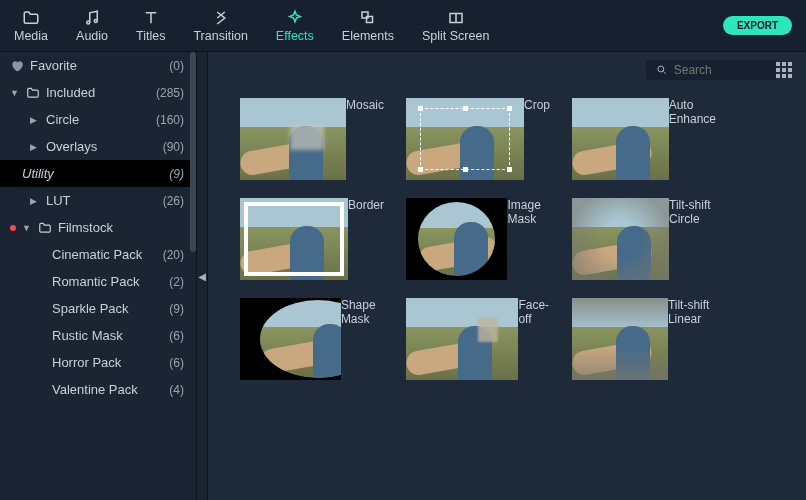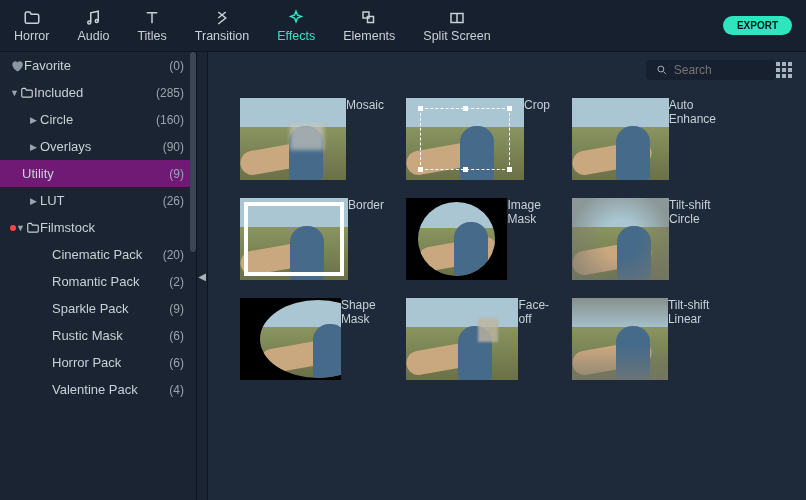--- a/index.html
+++ b/index.html
@@ -63,23 +63,25 @@
   height: 200px;
   background: #3a4654;
   border-radius: 3px;
 }
 .cat {
   display: flex;
   align-items: center;
   padding: 6px 12px 6px 10px;
   font-size: 13px;
   cursor: pointer;
+  gap: 6px;
 }
 .cat.selected {
-  background: #701a75;
+  background: #000000;
+  font-style: italic;
 }
 .cat .label { flex: 1; }
 .cat .count { color: #9aa5b0; font-size: 12px; }
 .sub { padding-left: 30px; }
 .sub2 { padding-left: 52px; }
 .red-dot {
   width: 6px; height: 6px; background: #ff4444; border-radius: 50%;
 }
 .tri {
   font-size: 9px;
@@ -250,21 +252,21 @@
 </style>
 </head>
 <body>
 
 <div class="topbar">
   <div class="tabs">
     <div class="tab">
       <svg class="icon" viewBox="0 0 24 24" fill="none" stroke="#c8d0d8" stroke-width="2">
           <path d="M3 6a2 2 0 012-2h4l2 3h8a2 2 0 012 2v8a2 2 0 01-2 2H5a2 2 0 01-2-2V6z"></path>
         </svg>
-      <span>Horror</span>
+      <span>Media</span>
     </div>
     <div class="tab">
       <svg class="icon" viewBox="0 0 24 24" fill="none" stroke="#c8d0d8" stroke-width="2">
           <path d="M9 18V5l10-2v13"></path>
           <circle cx="7" cy="18" r="2"></circle>
           <circle cx="17" cy="16" r="2"></circle>
         </svg>
       <span>Audio</span>
     </div>
     <div class="tab">

